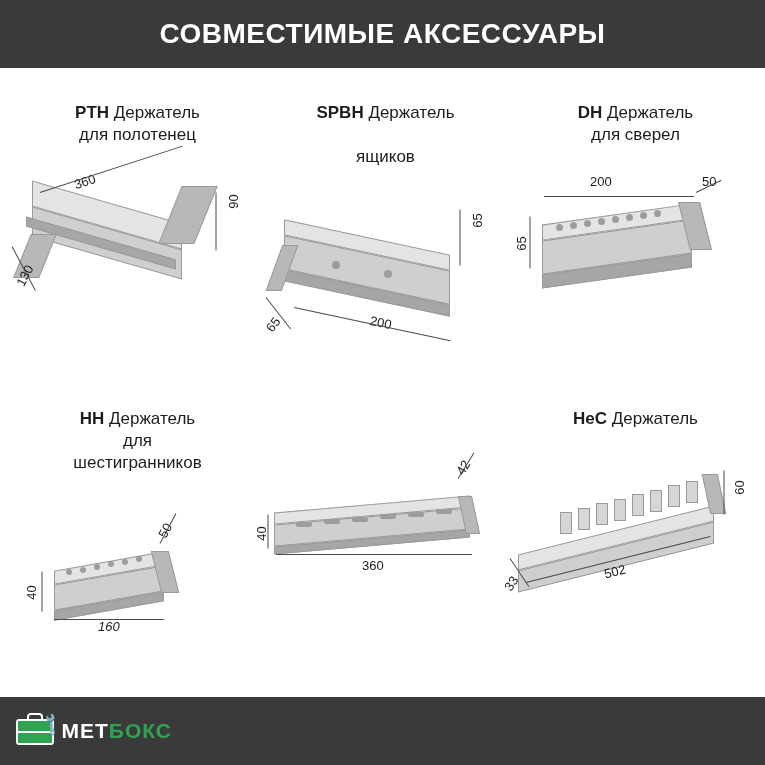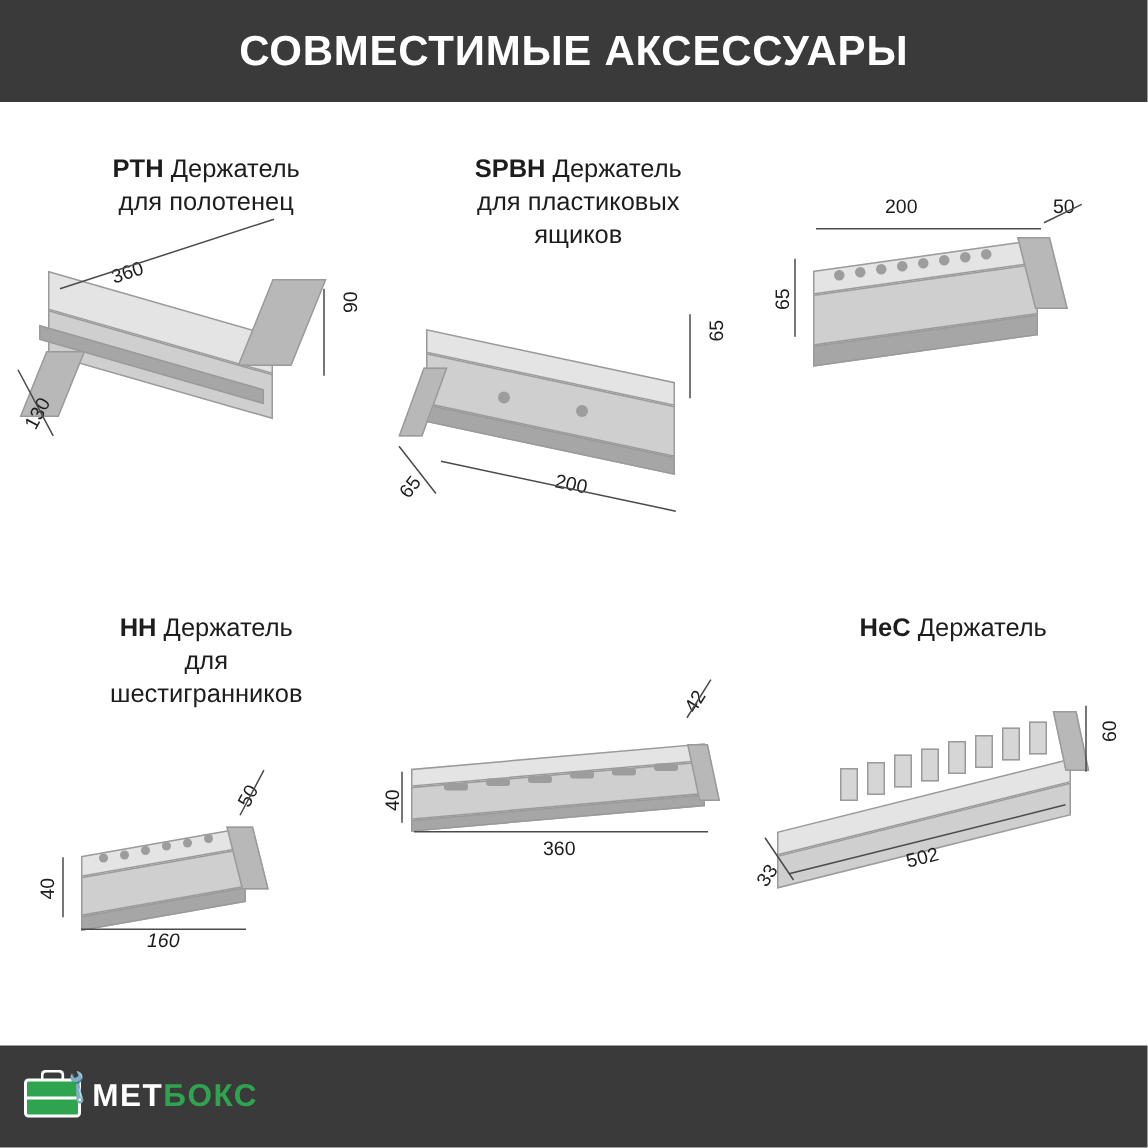--- a/index.html
+++ b/index.html
@@ -206,41 +206,46 @@
         <div class="dim-line" style="left:206px; top:46px; width:58px; transform: rotate(90deg); transform-origin: left center;"></div>
         <div class="dim" style="left:4px; top:122px; transform: rotate(-62deg);">130</div>
         <div class="dim-line" style="left:2px; top:100px; width:50px; transform: rotate(62deg); transform-origin: left center;"></div>
       </div>
     </div>
 
     <div class="cell" style="left:258px; top:34px;">
       <div class="caption">
         <b>SPBH</b>
         <span>Держатель</span><br>
-        <span>для пластиковых</span><br>
+        <br>
         <span>ящиков</span>
       </div>
       <div class="art">
         <div class="shape metal-top" style="left:26px; top:70px; width:166px; height:16px; transform: skewY(12deg);"></div>
         <div class="shape metal-front" style="left:26px; top:86px; width:166px; height:34px; transform: skewY(12deg);"></div>
         <div class="shape metal-dark" style="left:26px; top:120px; width:166px; height:12px; transform: skewY(12deg);"></div>
         <div class="hole" style="left:74px; top:94px; width:8px; height:8px;"></div>
         <div class="hole" style="left:126px; top:103px; width:8px; height:8px;"></div>
         <div class="shape metal-side" style="left:16px; top:78px; width:16px; height:46px; transform: skewX(-20deg);"></div>
 
         <div class="dim" style="left:212px; top:46px; transform: rotate(-90deg);">65</div>
         <div class="dim-line" style="left:202px; top:42px; width:56px; transform: rotate(90deg); transform-origin: left center;"></div>
         <div class="dim" style="left:112px; top:148px; transform: rotate(12deg);">200</div>
         <div class="dim-line" style="left:36px; top:140px; width:160px; transform: rotate(12deg); transform-origin: left center;"></div>
         <div class="dim" style="left:8px; top:150px; transform: rotate(-52deg);">65</div>
         <div class="dim-line" style="left:8px; top:130px; width:40px; transform: rotate(52deg); transform-origin: left center;"></div>
       </div>
     </div>
 
     <div class="cell" style="left:508px; top:34px;">
+      <div class="caption">
+        <b>DH</b>
+        <span>Держатель</span><br>
+        <span>для сверел</span>
+      </div>
       <div class="art">
         <div class="shape metal-top" style="left:34px; top:68px; width:150px; height:16px; transform: skewY(-8deg);"></div>
         <div class="shape metal-front" style="left:34px; top:84px; width:150px; height:34px; transform: skewY(-8deg);"></div>
         <div class="shape metal-dark" style="left:34px; top:118px; width:150px; height:14px; transform: skewY(-8deg);"></div>
         <div class="hole" style="left:48px; top:78px; width:7px; height:7px;"></div>
         <div class="hole" style="left:62px; top:76px; width:7px; height:7px;"></div>
         <div class="hole" style="left:76px; top:74px; width:7px; height:7px;"></div>
         <div class="hole" style="left:90px; top:72px; width:7px; height:7px;"></div>
         <div class="hole" style="left:104px; top:70px; width:7px; height:7px;"></div>
         <div class="hole" style="left:118px; top:68px; width:7px; height:7px;"></div>

